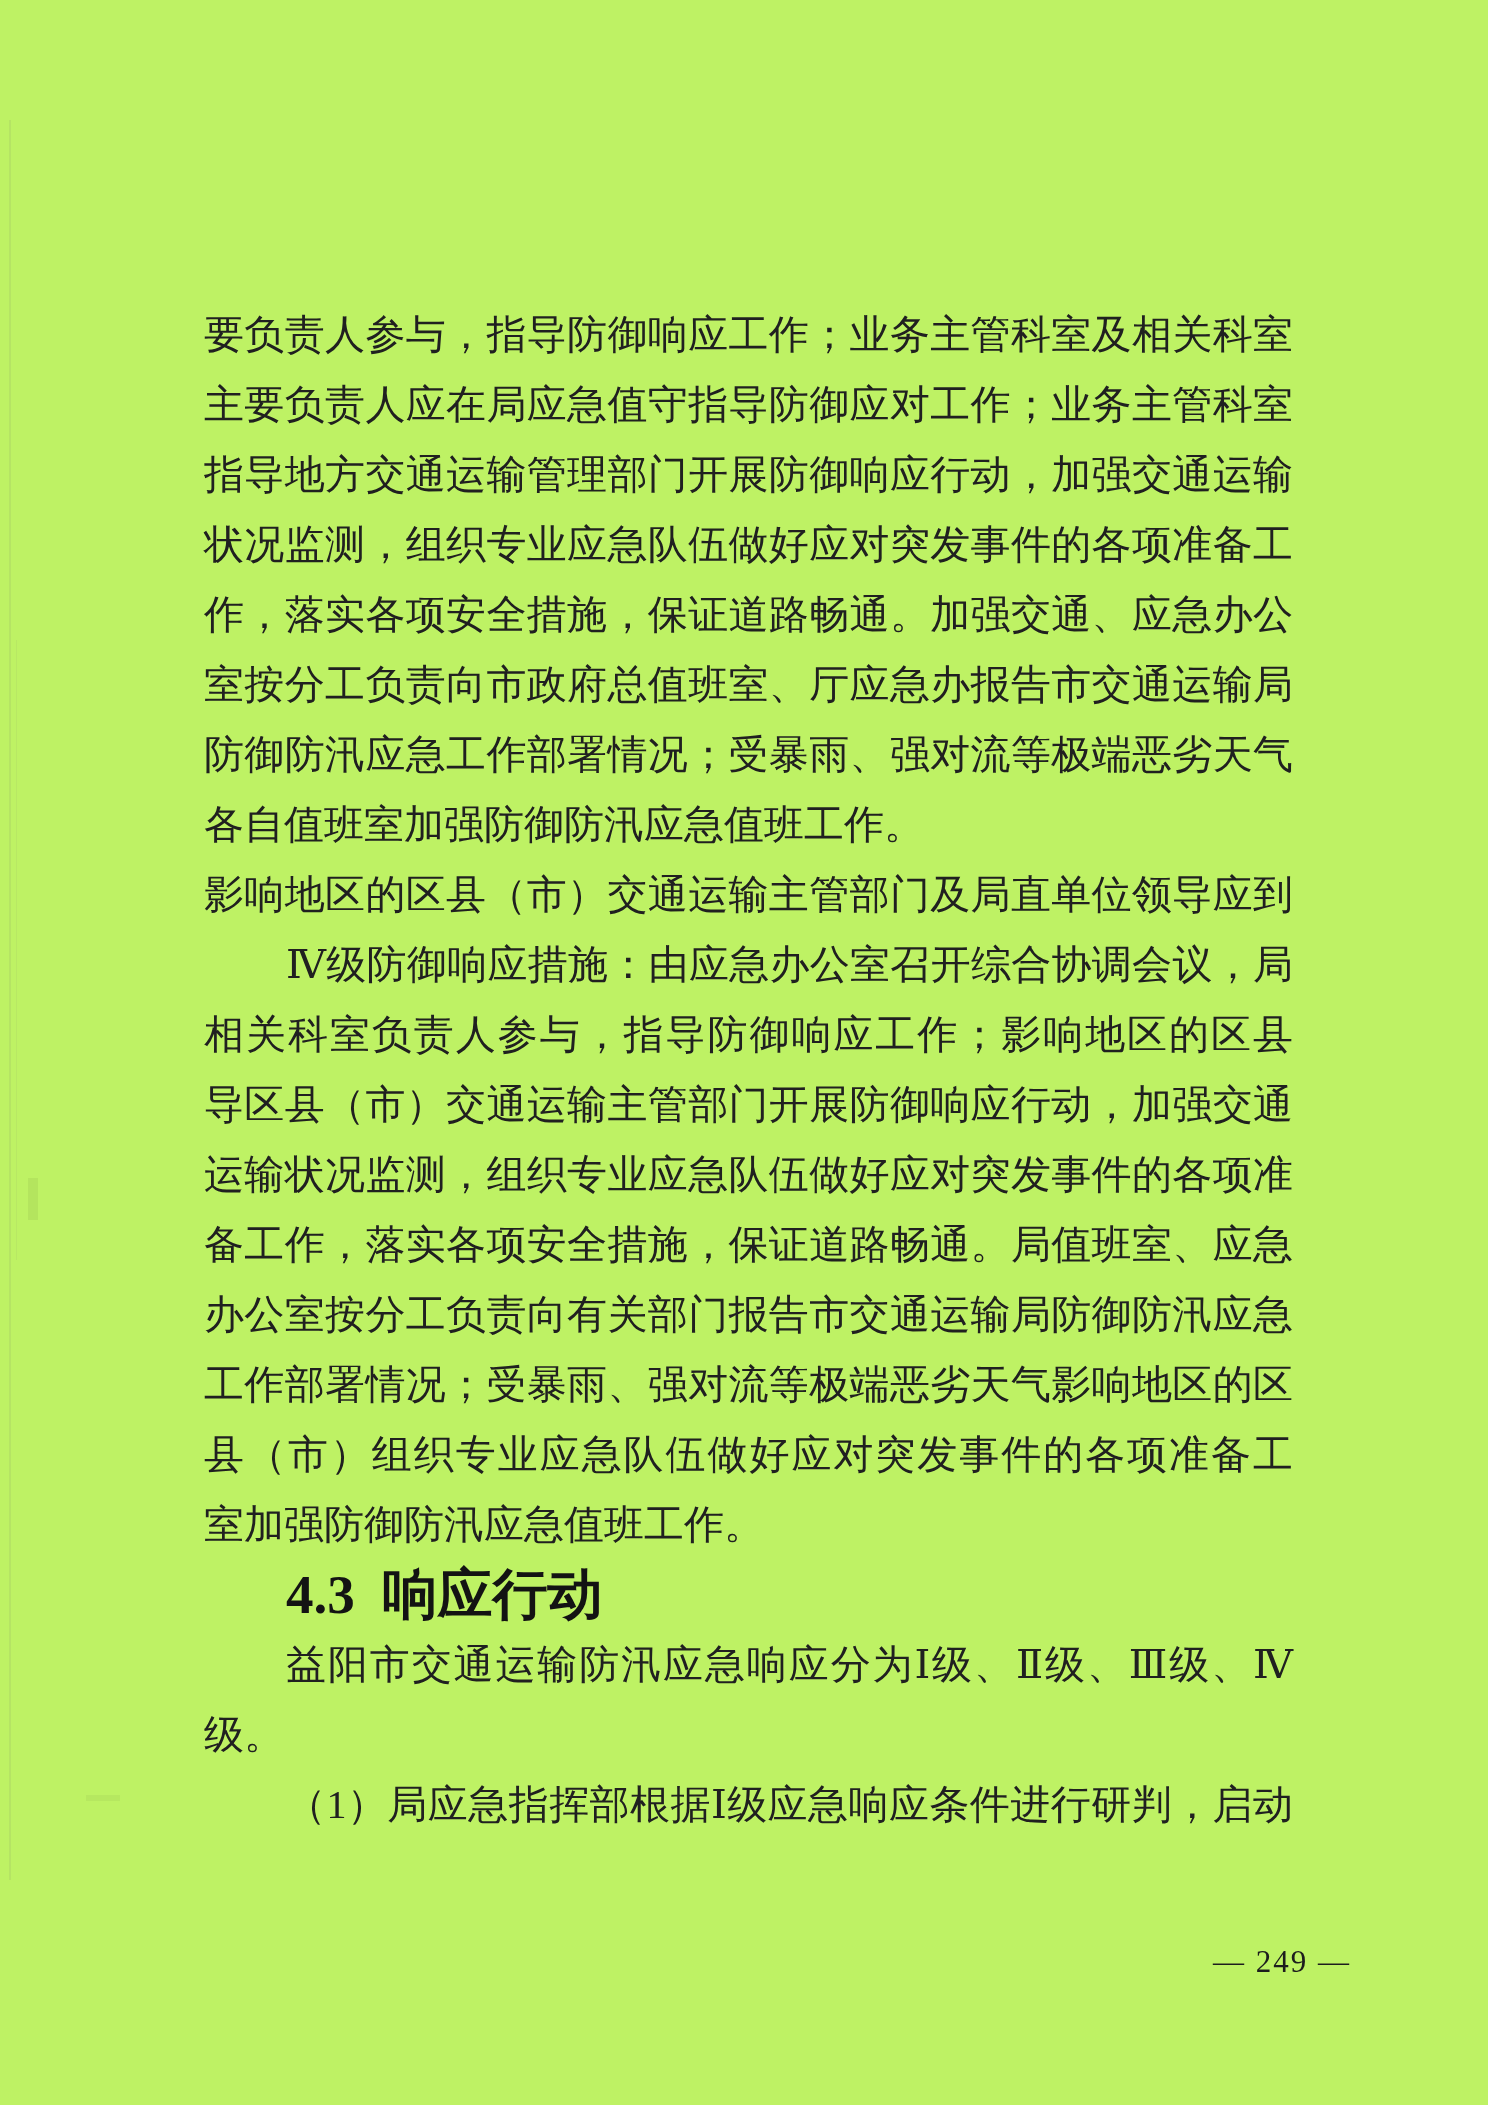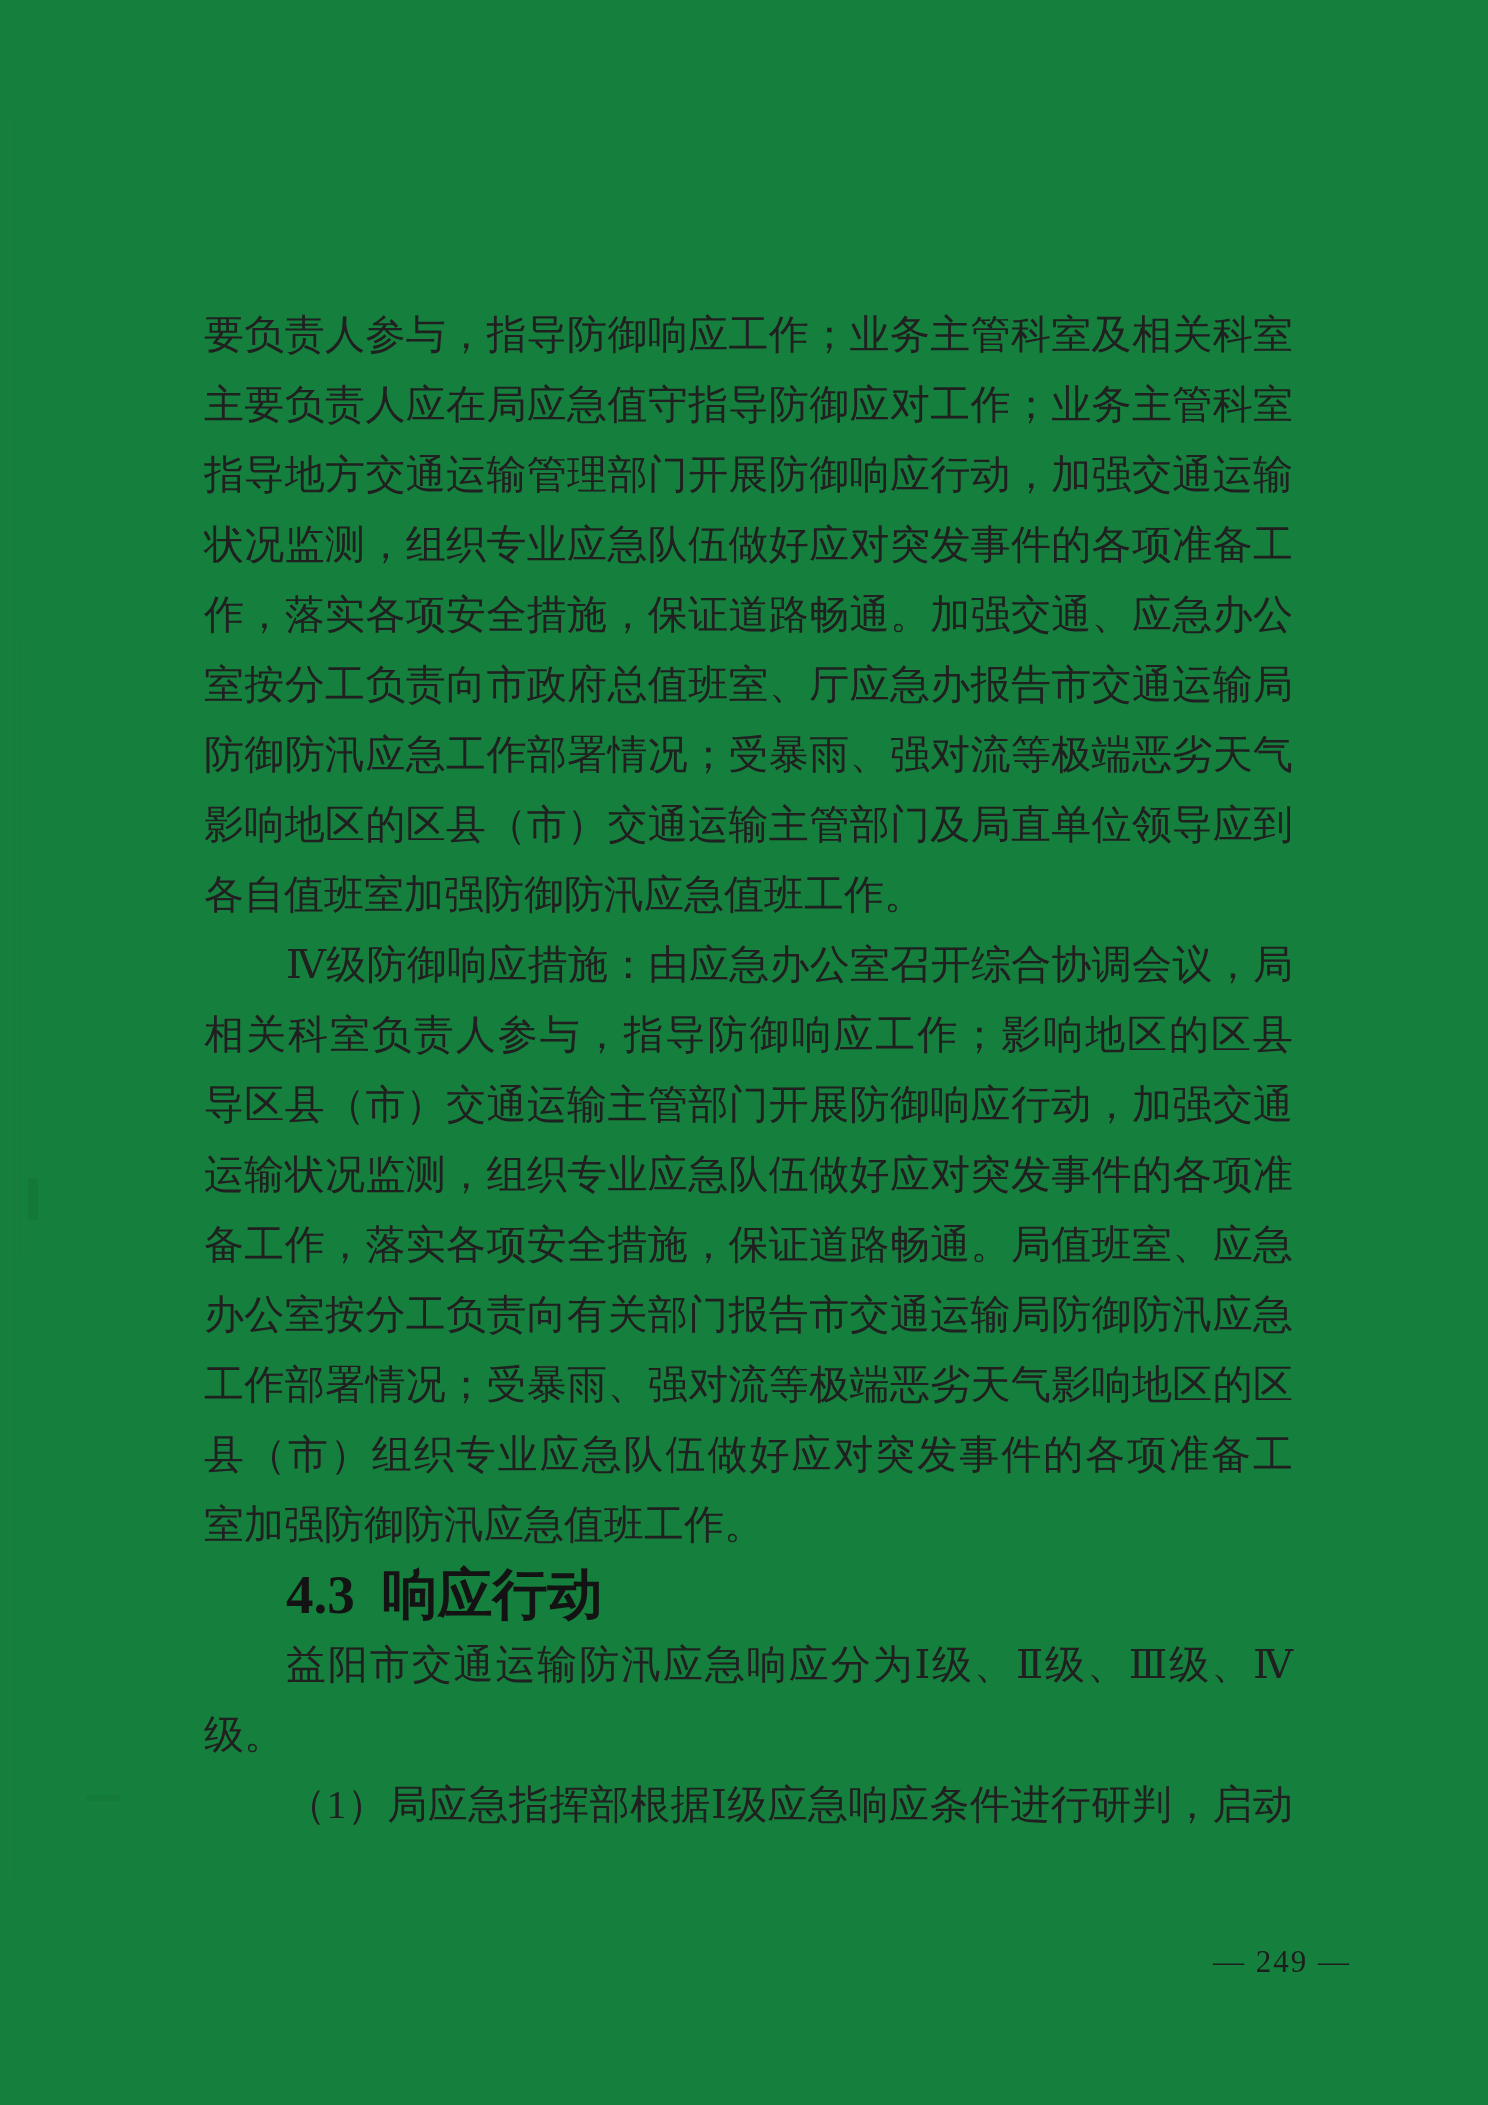--- a/index.html
+++ b/index.html
@@ -1,20 +1,20 @@
 <!DOCTYPE html>
 <html><head>
 <meta charset="utf-8">
 <style>
   html,body { margin:0; padding:0; background:#ffffff; }
   .page {
     position:relative;
     width:1488px;
     height:2105px;
-    background:#15803d;
+    background:#bef264;
     overflow:hidden;
     font-family:"Liberation Serif","DejaVu Serif",serif;
     color:#1f1f1f;
   }
   
   .artifact { position:absolute; pointer-events:none; }
   .artifact.v1 { left:9px;  top:120px;  width:2px;  height:1760px; background:rgba(110,110,110,0.10); }
   .artifact.v2 { left:16px; top:640px;  width:1px;  height:620px;  background:rgba(110,110,110,0.07); }
   .artifact.s1 { left:28px; top:1178px; width:10px; height:42px;   background:rgba(0,0,0,0.05); }
   .artifact.s2 { left:86px; top:1795px; width:34px; height:6px;    background:rgba(0,0,0,0.04); }
@@ -70,22 +70,22 @@
 
   <div class="content">
 
     <div class="line just">要负责人参与，指导防御响应工作；业务主管科室及相关科室</div>
     <div class="line just">主要负责人应在局应急值守指导防御应对工作；业务主管科室</div>
     <div class="line just">指导地方交通运输管理部门开展防御响应行动，加强交通运输</div>
     <div class="line just">状况监测，组织专业应急队伍做好应对突发事件的各项准备工</div>
     <div class="line just">作，落实各项安全措施，保证道路畅通。加强交通、应急办公</div>
     <div class="line just">室按分工负责向市政府总值班室、厅应急办报告市交通运输局</div>
     <div class="line just">防御防汛应急工作部署情况；受暴雨、强对流等极端恶劣天气</div>
+    <div class="line">各自值班室加强防御防汛应急值班工作。</div>
     <div class="line just">影响地区的区县（市）交通运输主管部门及局直单位领导应到</div>
-    <div class="line">各自值班室加强防御防汛应急值班工作。</div>
 
     <div class="line just indent">Ⅳ级防御响应措施：由应急办公室召开综合协调会议，局</div>
     <div class="line just">相关科室负责人参与，指导防御响应工作；影响地区的区县</div>
     <div class="line just">导区县（市）交通运输主管部门开展防御响应行动，加强交通</div>
     <div class="line just">运输状况监测，组织专业应急队伍做好应对突发事件的各项准</div>
     <div class="line just">备工作，落实各项安全措施，保证道路畅通。局值班室、应急</div>
     <div class="line just">办公室按分工负责向有关部门报告市交通运输局防御防汛应急</div>
     <div class="line just">工作部署情况；受暴雨、强对流等极端恶劣天气影响地区的区</div>
     <div class="line just">县（市）组织专业应急队伍做好应对突发事件的各项准备工</div>
     <div class="line">室加强防御防汛应急值班工作。</div>

